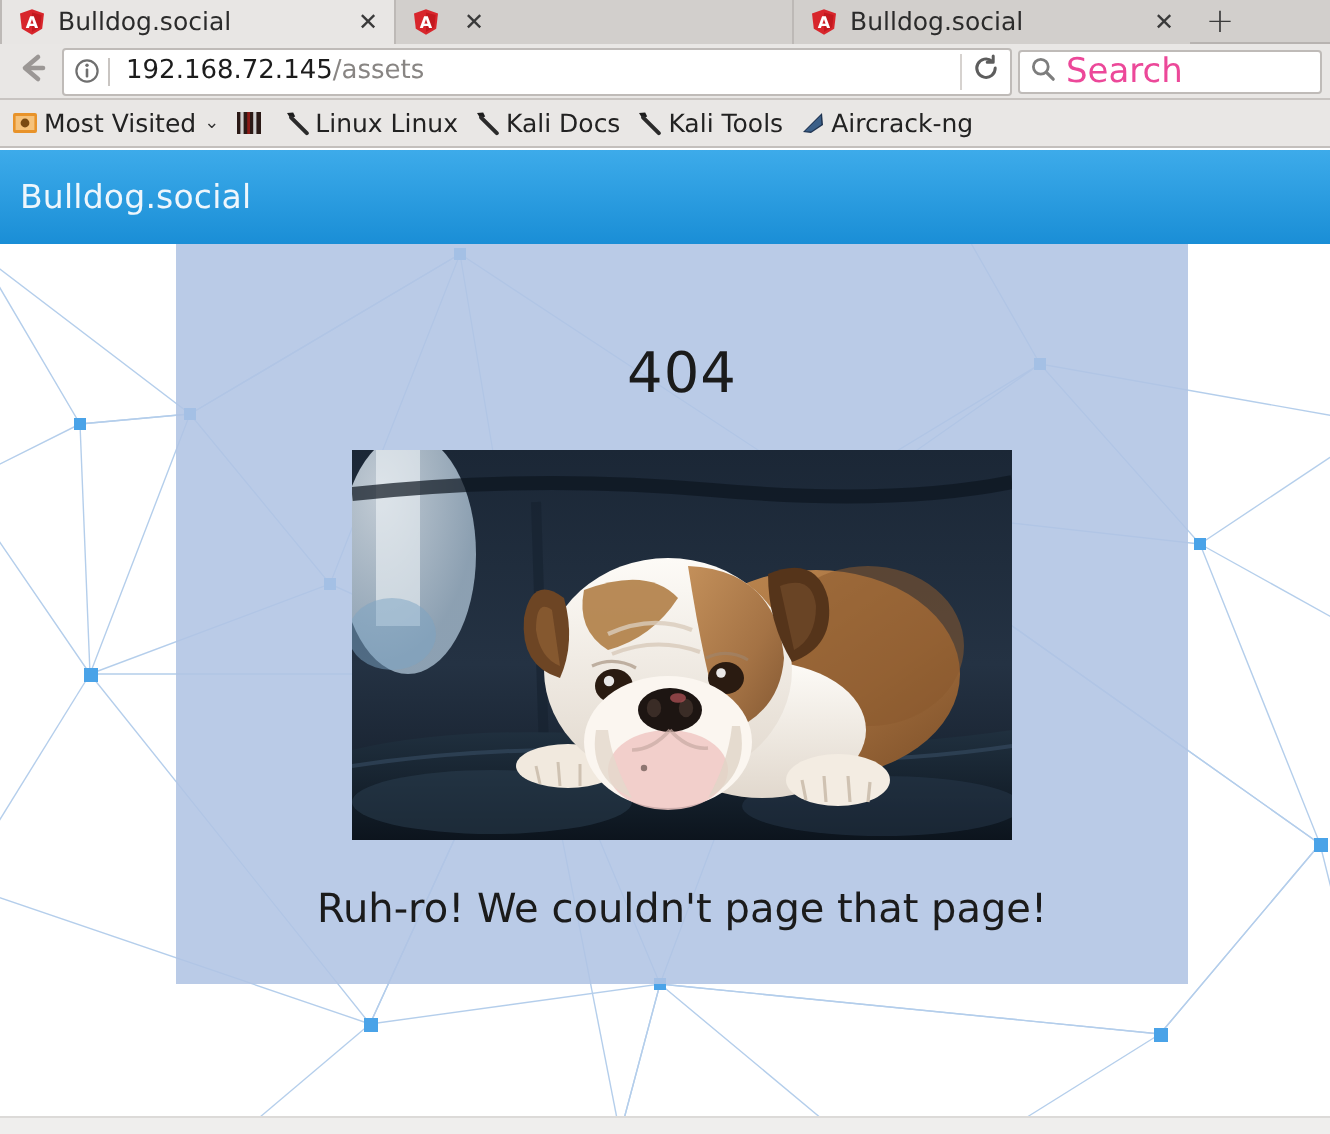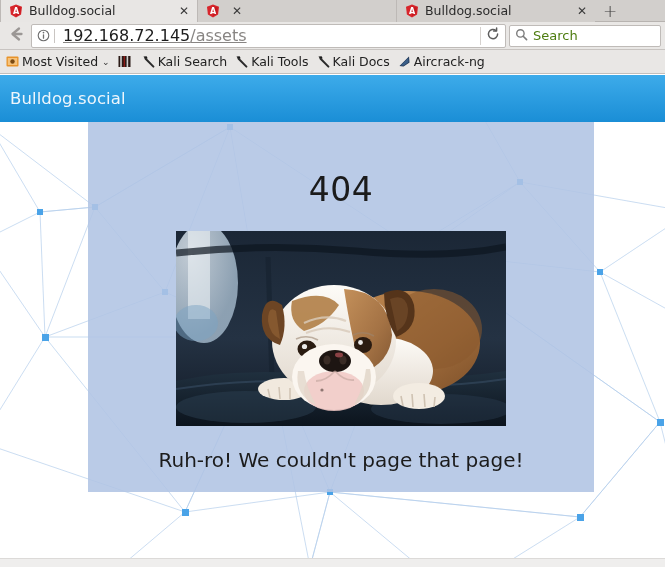--- a/index.html
+++ b/index.html
@@ -134,27 +134,26 @@
     flex: 0 0 22px;
   }
   .url-sep {
     width: 1px;
     height: 14px;
     background: #c9c5c2;
     flex: 0 0 1px;
   }
   .url-text {
     flex: 1 1 auto;
-    font-size: 16px;
+    font-size: 13px;
     color: #888583;
     padding-left: 8px;
     white-space: nowrap;
     overflow: hidden;
     min-width: 0;
-    text-decoration: underline;
   }
   .url-host { color: #1c1c1c; }
   .url-reload {
     flex: 0 0 24px;
     display: flex;
     align-items: center;
     justify-content: center;
     border-left: 1px solid #d6d2cf;
     height: 18px;
   }
@@ -163,22 +162,22 @@
     height: 22px;
     background: #ffffff;
     border: 1px solid #bfbbb8;
     border-radius: 2px;
     display: flex;
     align-items: center;
     padding-left: 5px;
     box-sizing: border-box;
   }
   .search-ph {
-    font-size: 13px;
-    color: #4d7c0f;
+    font-size: 17px;
+    color: #ec4899;
     margin-left: 5px;
     text-align: right;
   }
 
   
   .bookmarks {
     height: 24px;
     background: #e9e7e5;
     display: flex;
     align-items: center;
@@ -254,21 +253,21 @@
     left: 88px;
     top: 0px;
     width: 506px;
     height: 370px;
     background: rgba(176,196,228,0.88);
     z-index: 2;
   }
 
   .err-code {
     text-align: center;
-    font-size: 33px;
+    font-size: 28px;
     color: #1b1b1b;
     margin-top: 48px;
     font-weight: 400;
     letter-spacing: 0.5px;
   }
 
   .dog-wrap {
     width: 330px;
     height: 195px;
     margin: 22px auto 0 auto;
@@ -408,41 +407,41 @@
       </span>
     </div>
 
     <div class="bm">
       <span class="bm-ico">
         <svg width="13" height="13" viewBox="0 0 13 13">
           <path d="M1.5 1.5 L4.6 1.2 L5.6 3.2 L3.2 4.3 Z" fill="#1d1d1d"></path>
           <path d="M3.6 3.8 L11.4 11.6" stroke="#2b2b2b" stroke-width="2" stroke-linecap="round"></path>
         </svg>
       </span>
-      <span>Kali Search</span>
+      <span>Linux Linux</span>
     </div>
 
     <div class="bm">
       <span class="bm-ico">
         <svg width="13" height="13" viewBox="0 0 13 13">
           <path d="M1.5 1.5 L4.6 1.2 L5.6 3.2 L3.2 4.3 Z" fill="#1d1d1d"></path>
           <path d="M3.6 3.8 L11.4 11.6" stroke="#2b2b2b" stroke-width="2" stroke-linecap="round"></path>
         </svg>
       </span>
-      <span>Kali Tools</span>
+      <span>Kali Docs</span>
     </div>
 
     <div class="bm">
       <span class="bm-ico">
         <svg width="13" height="13" viewBox="0 0 13 13">
           <path d="M1.5 1.5 L4.6 1.2 L5.6 3.2 L3.2 4.3 Z" fill="#1d1d1d"></path>
           <path d="M3.6 3.8 L11.4 11.6" stroke="#2b2b2b" stroke-width="2" stroke-linecap="round"></path>
         </svg>
       </span>
-      <span>Kali Docs</span>
+      <span>Kali Tools</span>
     </div>
 
 
     <div class="bm">
       <span class="bm-ico">
         <svg width="13" height="13" viewBox="0 0 13 13">
           <path d="M1.5 11 L11 1.5 L11.5 7.5 L5.5 11.5 Z" fill="#1f3350"></path>
           <path d="M2.5 10.6 L10.4 2.8 L10.7 7.2 L5.6 10.8 Z" fill="#3b5f88"></path>
         </svg>
       </span>

